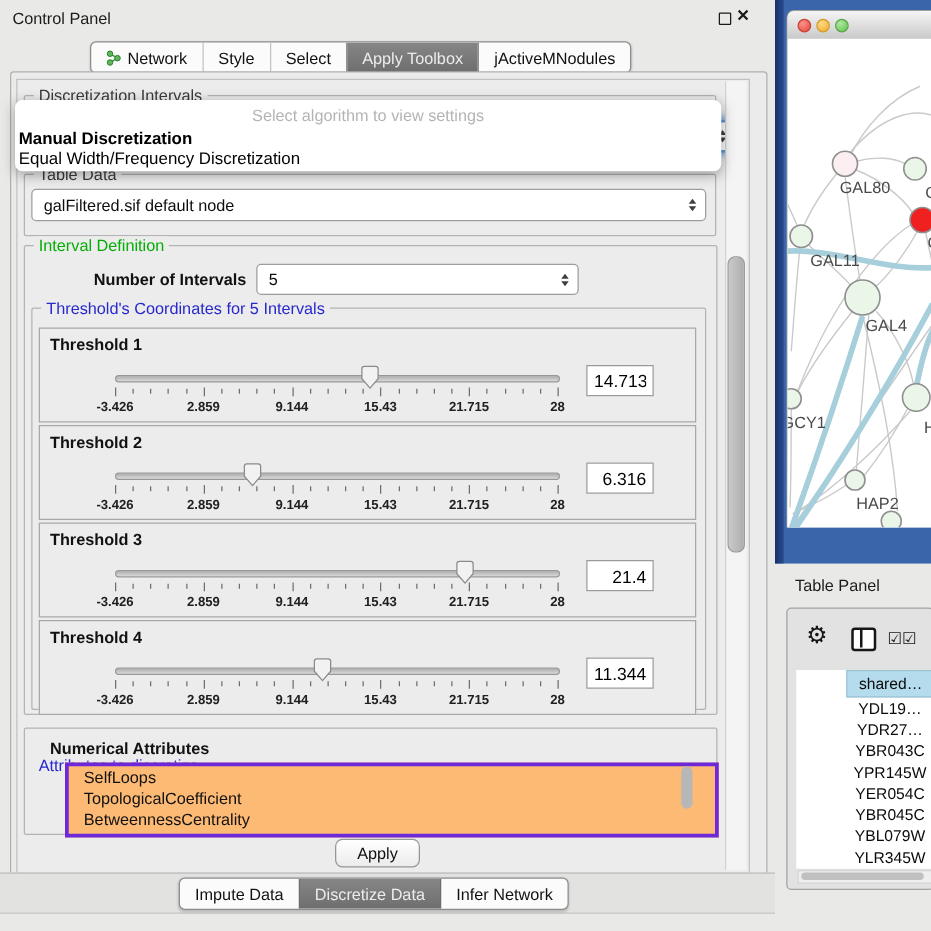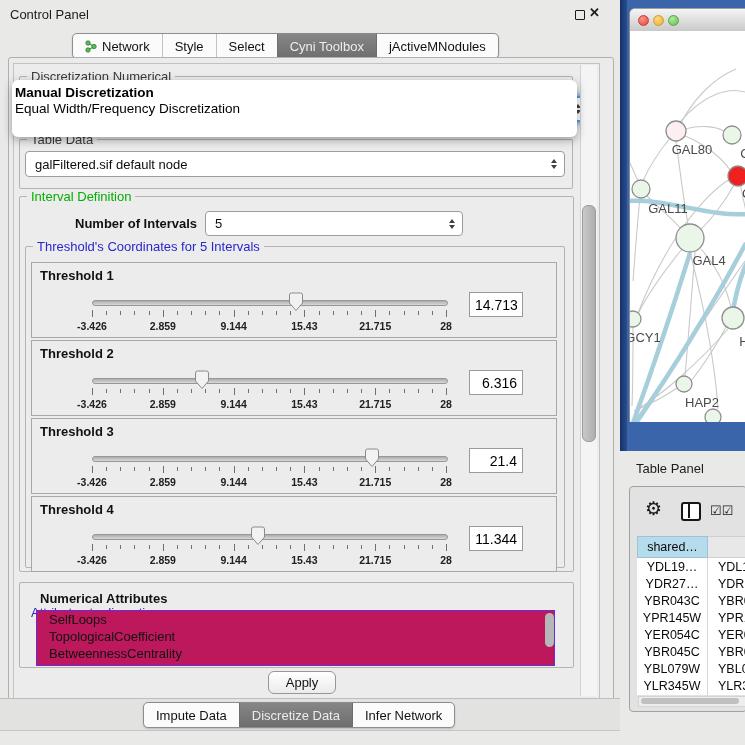--- a/index.html
+++ b/index.html
@@ -74,21 +74,21 @@
   .tick{position:absolute;top:1px;width:1px;height:4px;background:#6f6f6f;}
   .tick.major{height:7px;top:0;}
   .tick-labels{position:absolute;left:0;top:27px;width:354px;height:12px;}
   .tick-label{position:absolute;transform:translateX(-50%);font-size:10.5px;font-weight:bold;color:#202020;text-align:right;}
   .thumb{position:absolute;top:-1px;width:16px;height:20px;}
   .value-box{position:absolute;left:437px;top:29px;width:54px;height:25px;border:1px solid #9a9a9a;
              background:#fff;font-size:14px;font-family:"Liberation Sans",sans-serif;
              text-align:right;padding:0 5px;box-sizing:border-box;color:#000;}
 
   
-  #attr-list{left:36px;top:610px;width:517px;height:54px;background:#be185d;border:1px solid #6d28d9;overflow:hidden;}
+  #attr-list{left:52px;top:610px;width:517px;height:54px;background:#fdba74;border:3px solid #6d28d9;overflow:hidden;}
   .attr-item{font-size:13px;color:#111;padding-left:12px;line-height:17px;height:17px;white-space:nowrap;}
   #attr-scroll{left:545px;top:613px;width:9px;height:34px;border-radius:5px;background:#b7b7b7;}
 
   .push-btn{display:flex;align-items:center;justify-content:center;font-size:13px;color:#111;
             background:linear-gradient(#ffffff,#ebebeb);border:1px solid #979797;border-radius:6px;}
   #apply-btn{left:268px;top:671px;width:66px;height:21px;}
 
   
   #blue-desk{left:620px;top:0;width:125px;height:451px;background:#3a65aa;}
   #blue-desk-dark{left:620px;top:0;width:7px;height:451px;
@@ -107,21 +107,21 @@
   #table-panel-bg{left:620px;top:451px;width:125px;height:294px;background:#e9e9e8;}
   #table-panel-title{left:636px;top:461px;font-size:13px;color:#1c1c1c;}
   #table-container{left:629px;top:486px;width:116px;height:224px;background:#e2e2e2;
                    border:1px solid #a2a2a2;border-radius:4px;}
   #gear-icon{left:645px;top:499px;font-size:19px;color:#161616;line-height:20px;}
   #col-icon{left:681px;top:502px;width:16px;height:15px;border:2px solid #161616;border-radius:3px;background:#fff;}
   #col-icon-div{left:688px;top:503px;width:2px;height:15px;background:#161616;}
   #check-icons{left:710px;top:503px;font-size:13px;color:#161616;letter-spacing:0px;}
 
   #table-area{left:637px;top:536px;width:108px;height:159px;background:#fff;overflow:hidden;}
-  .trow{display:flex;height:17px;}
+  .trow{display:flex;height:17px;padding-left:40px;}
   .tcell{font-size:12.5px;color:#0a0a0a;display:flex;align-items:center;justify-content:center;
          box-sizing:border-box;white-space:nowrap;overflow:hidden;}
   .c1{width:71px;border-right:1px solid #d6d6d6;flex:none;}
   .c2{width:60px;flex:none;justify-content:flex-start;padding-left:10px;}
   #table-header .trow{height:22px;}
   #table-header .tcell{font-size:12.5px;}
   #table-header .c1{background:#b5dcec;border:1px solid #9dc3d4;}
   #table-header .c2{background:#e8e8e8;border:1px solid #cfcfcf;border-left:none;justify-content:flex-end;padding-right:2px;}
   #h-scroll-track{left:638px;top:696px;width:106px;height:9px;background:#eeeeee;border:1px solid #d4d4d4;}
   #h-scroll-thumb{left:641px;top:698px;width:98px;height:6px;border-radius:3px;background:#c0c0c0;}
@@ -147,41 +147,42 @@
     <div class="tab">
 
     <span>Style</span>
   </div>
     <div class="tab">
 
     <span>Select</span>
   </div>
     <div class="tab selected">
 
-    <span>Cyni Toolbox</span>
+    <span>Apply Toolbox</span>
   </div>
     <div class="tab">
 
     <span>jActiveMNodules</span>
   </div>
   </div>
 
 <div class="abs" id="outer-panel"></div>
 <div class="abs" id="inner-panel"></div>
 
 <div class="abs groupbox" style="left:19px;top:76px;width:552px;height:54px;"></div>
-<div class="abs grouptitle gt-dark" style="left:27px;top:69px;">Discretization Numerical</div>
+<div class="abs grouptitle gt-dark" style="left:27px;top:69px;">Discretization Intervals</div>
 <div class="abs combo" id="algo-combo">
   <span class="arrows">
       <span class="tri-up"></span>
       <span class="tri-down"></span>
     </span>
 </div>
 
 <div class="abs" id="algo-popup">
+  <div class="hint">Select algorithm to view settings</div>
   <div id="popup-options">
       <div class="popup-option first">Manual Discretization</div>
       <div class="popup-option">Equal Width/Frequency Discretization</div>
     </div>
 </div>
 
 <div class="abs groupbox" style="left:19px;top:139px;width:552px;height:48px;"></div>
 <div class="abs grouptitle gt-dark" style="left:27px;top:132px;">Table Data</div>
 <div class="abs combo" style="left:25px;top:151px;width:540px;height:26px;">
   <span>galFiltered.sif default node</span>

